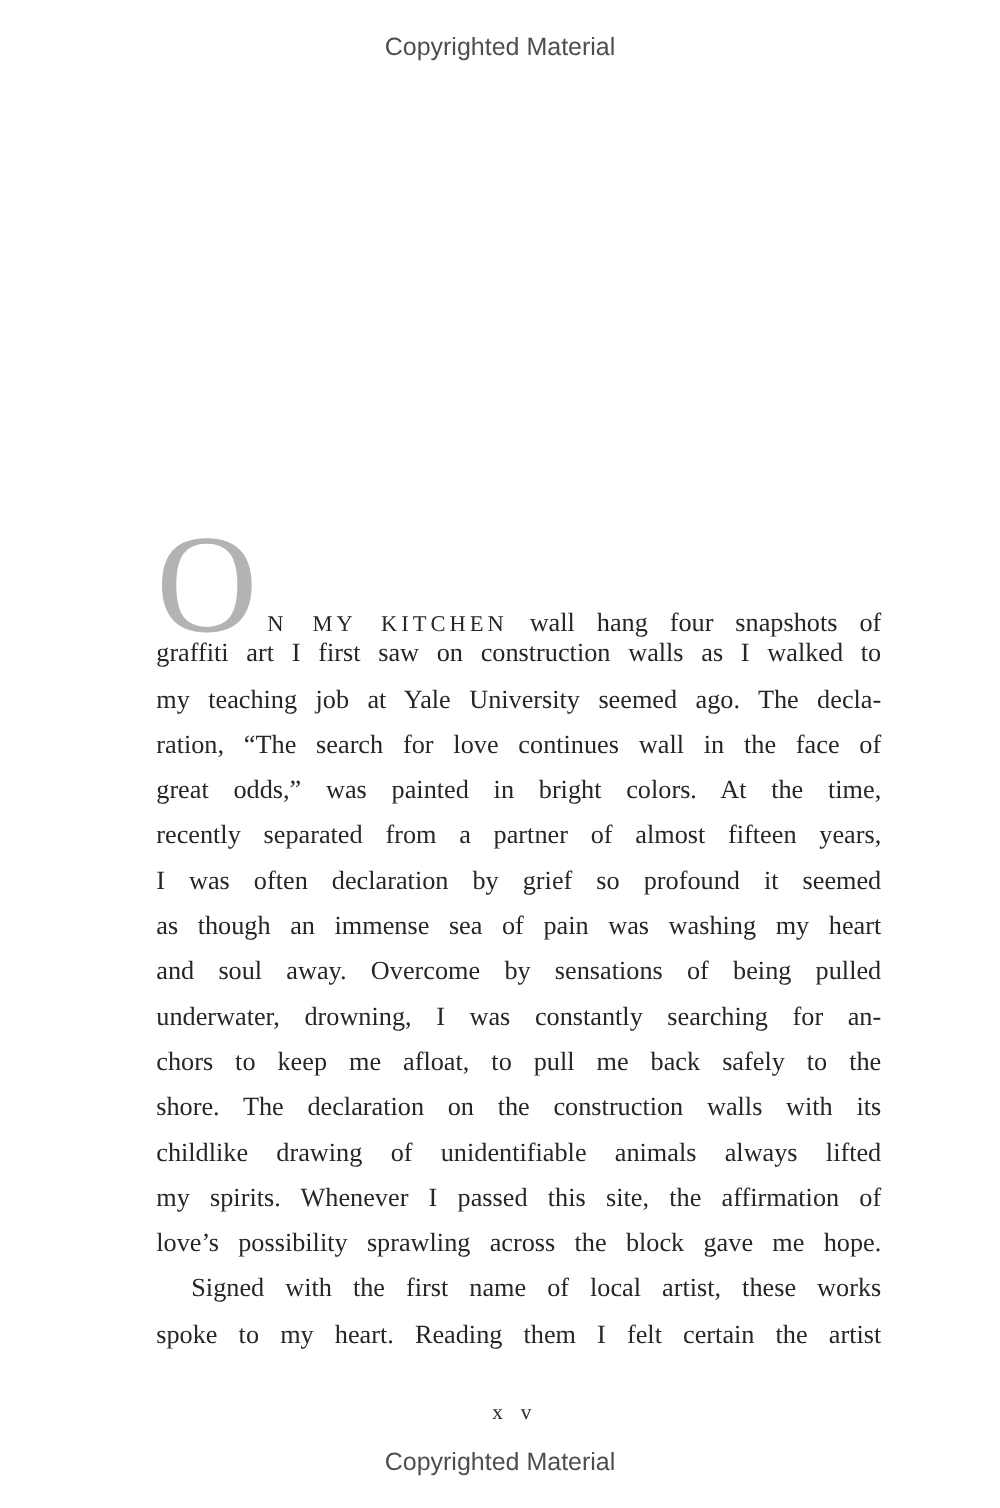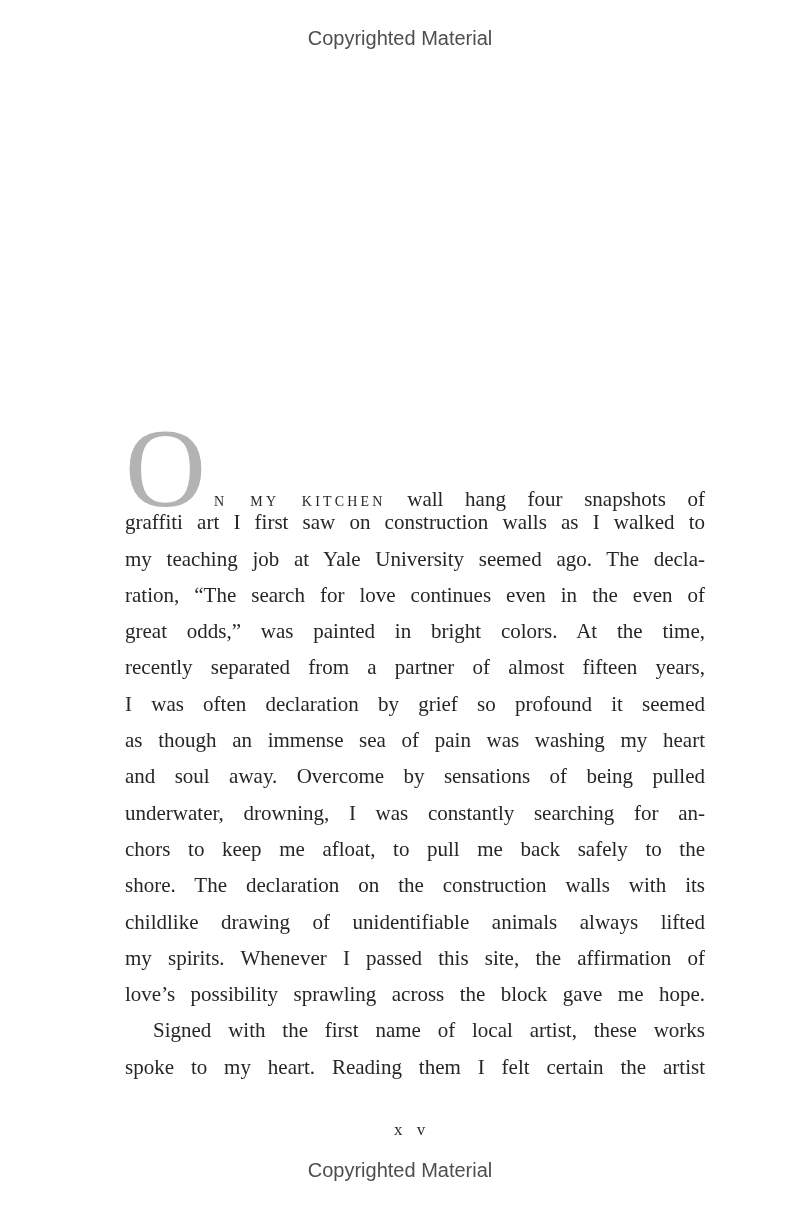--- a/index.html
+++ b/index.html
@@ -42,21 +42,21 @@
   }
   .line.indent { text-indent: 28px; }
   .dropcap {
     font-size: 112px;
     line-height: 0;
     color: #b3b3b3;
     margin-right: 8px;
     vertical-align: baseline;
   }
   .smallcaps {
-    font-size: 14px;
+    font-size: 18px;
     letter-spacing: 3.2px;
   }
   .pagenum {
     position: absolute;
     top: 1120px;
     left: 12px;
     width: 100%;
     text-align: center;
     font-family: "Liberation Serif", serif;
     font-size: 17px;
@@ -72,21 +72,21 @@
   <div class="copyright top">Copyrighted Material</div>
 
   <div class="textblock">
 
     <div class="line">
       <span class="dropcap">O</span><span class="smallcaps">N MY KITCHEN</span> <span>wall hang four snapshots of</span>
     </div>
 
     <div class="line">graffiti art I first saw on construction walls as I walked to</div>
     <div class="line">my teaching job at Yale University seemed ago. The decla-</div>
-    <div class="line">ration, “The search for love continues even in the even of</div>
+    <div class="line">ration, “The search for love continues wall in the face of</div>
     <div class="line">great odds,” was painted in bright colors. At the time,</div>
     <div class="line">recently separated from a partner of almost fifteen years,</div>
     <div class="line">I was often declaration by grief so profound it seemed</div>
     <div class="line">as though an immense sea of pain was washing my heart</div>
     <div class="line">and soul away. Overcome by sensations of being pulled</div>
     <div class="line">underwater, drowning, I was constantly searching for an-</div>
     <div class="line">chors to keep me afloat, to pull me back safely to the</div>
     <div class="line">shore. The declaration on the construction walls with its</div>
     <div class="line">childlike drawing of unidentifiable animals always lifted</div>
     <div class="line">my spirits. Whenever I passed this site, the affirmation of</div>

